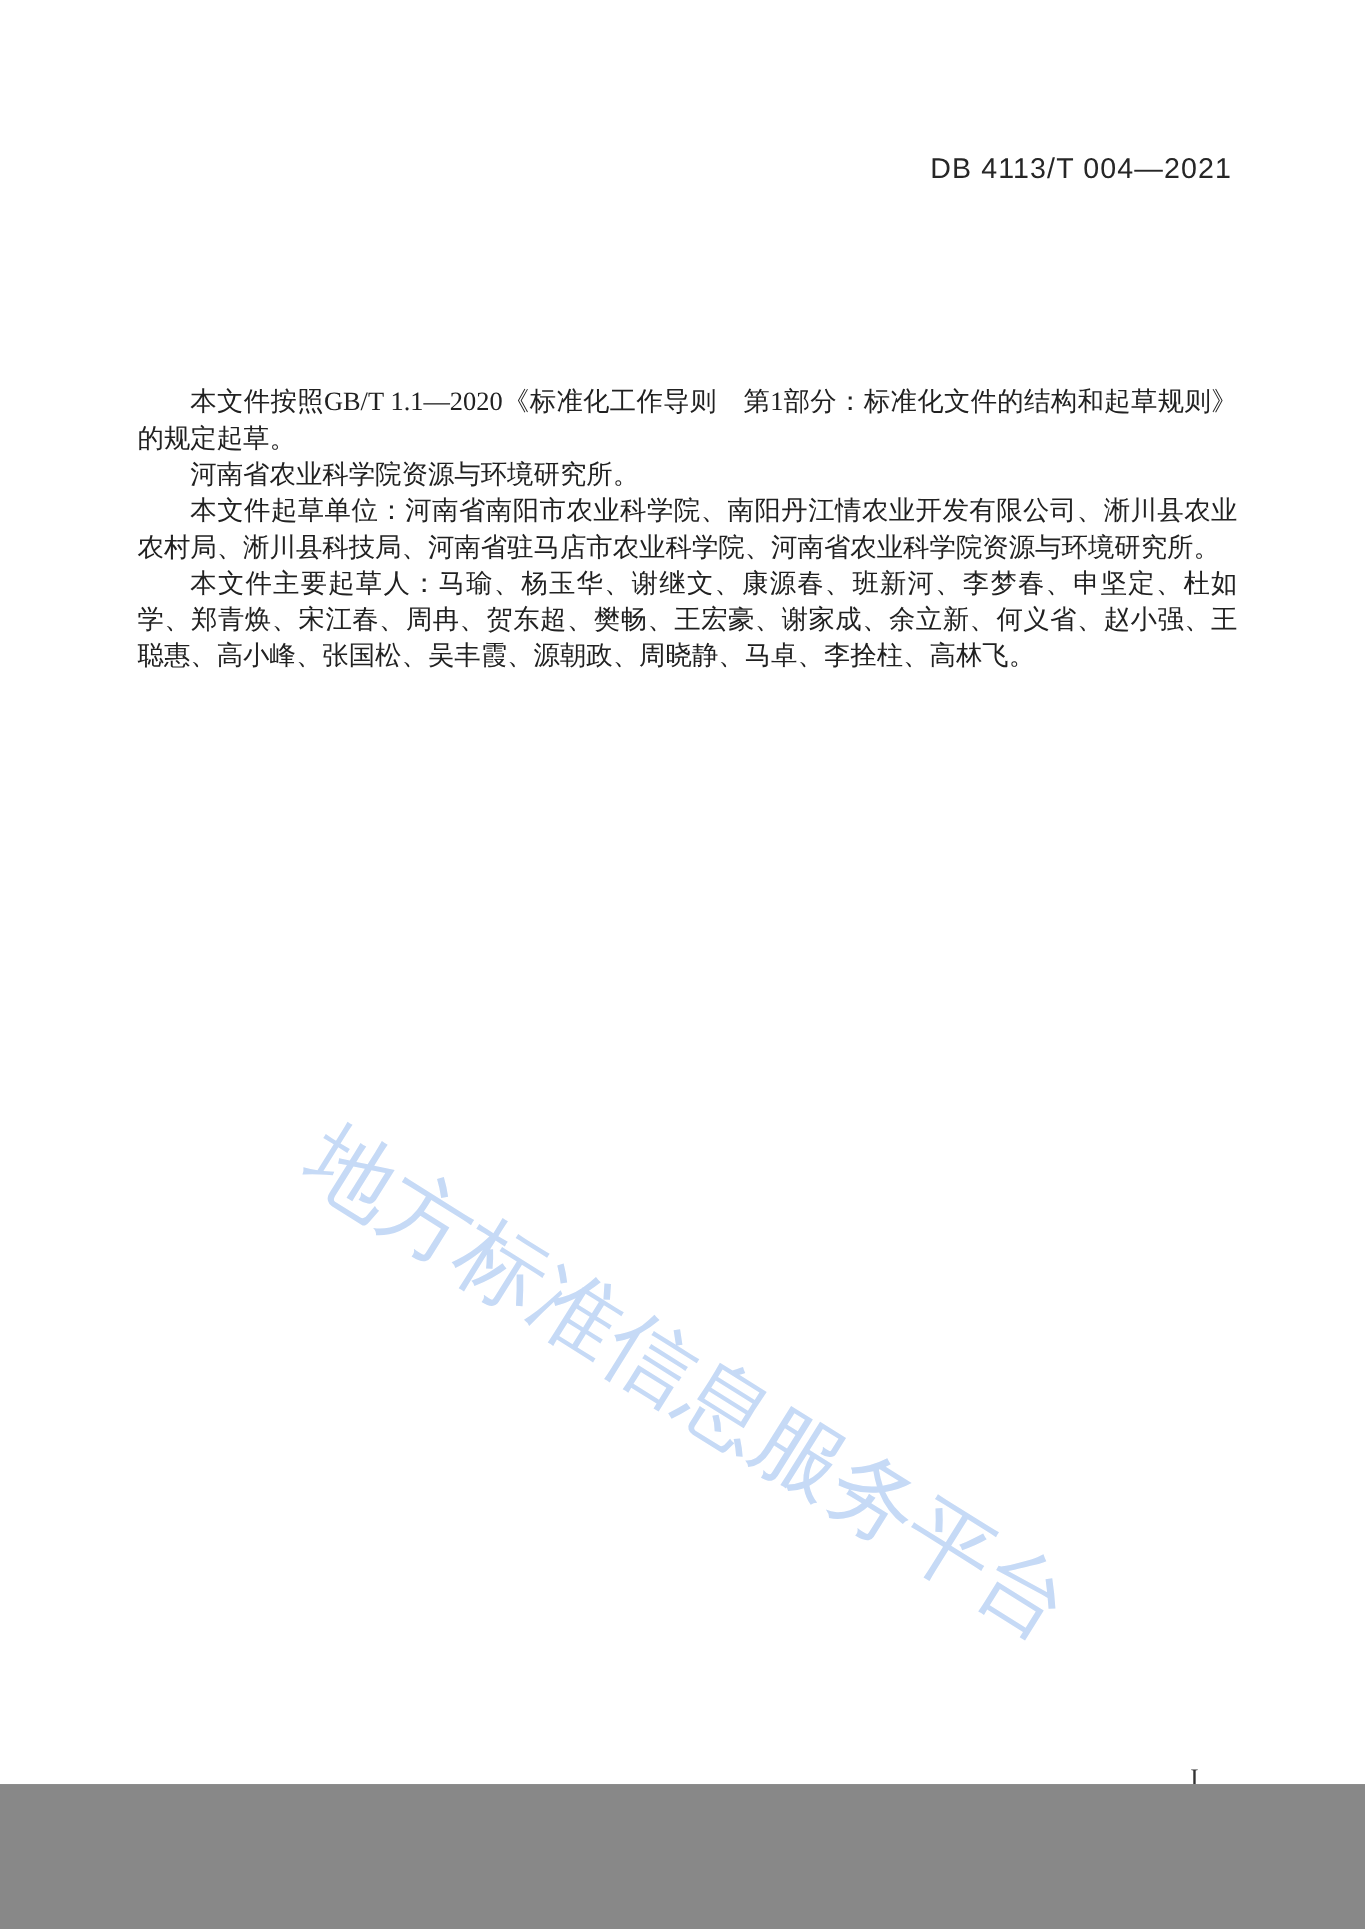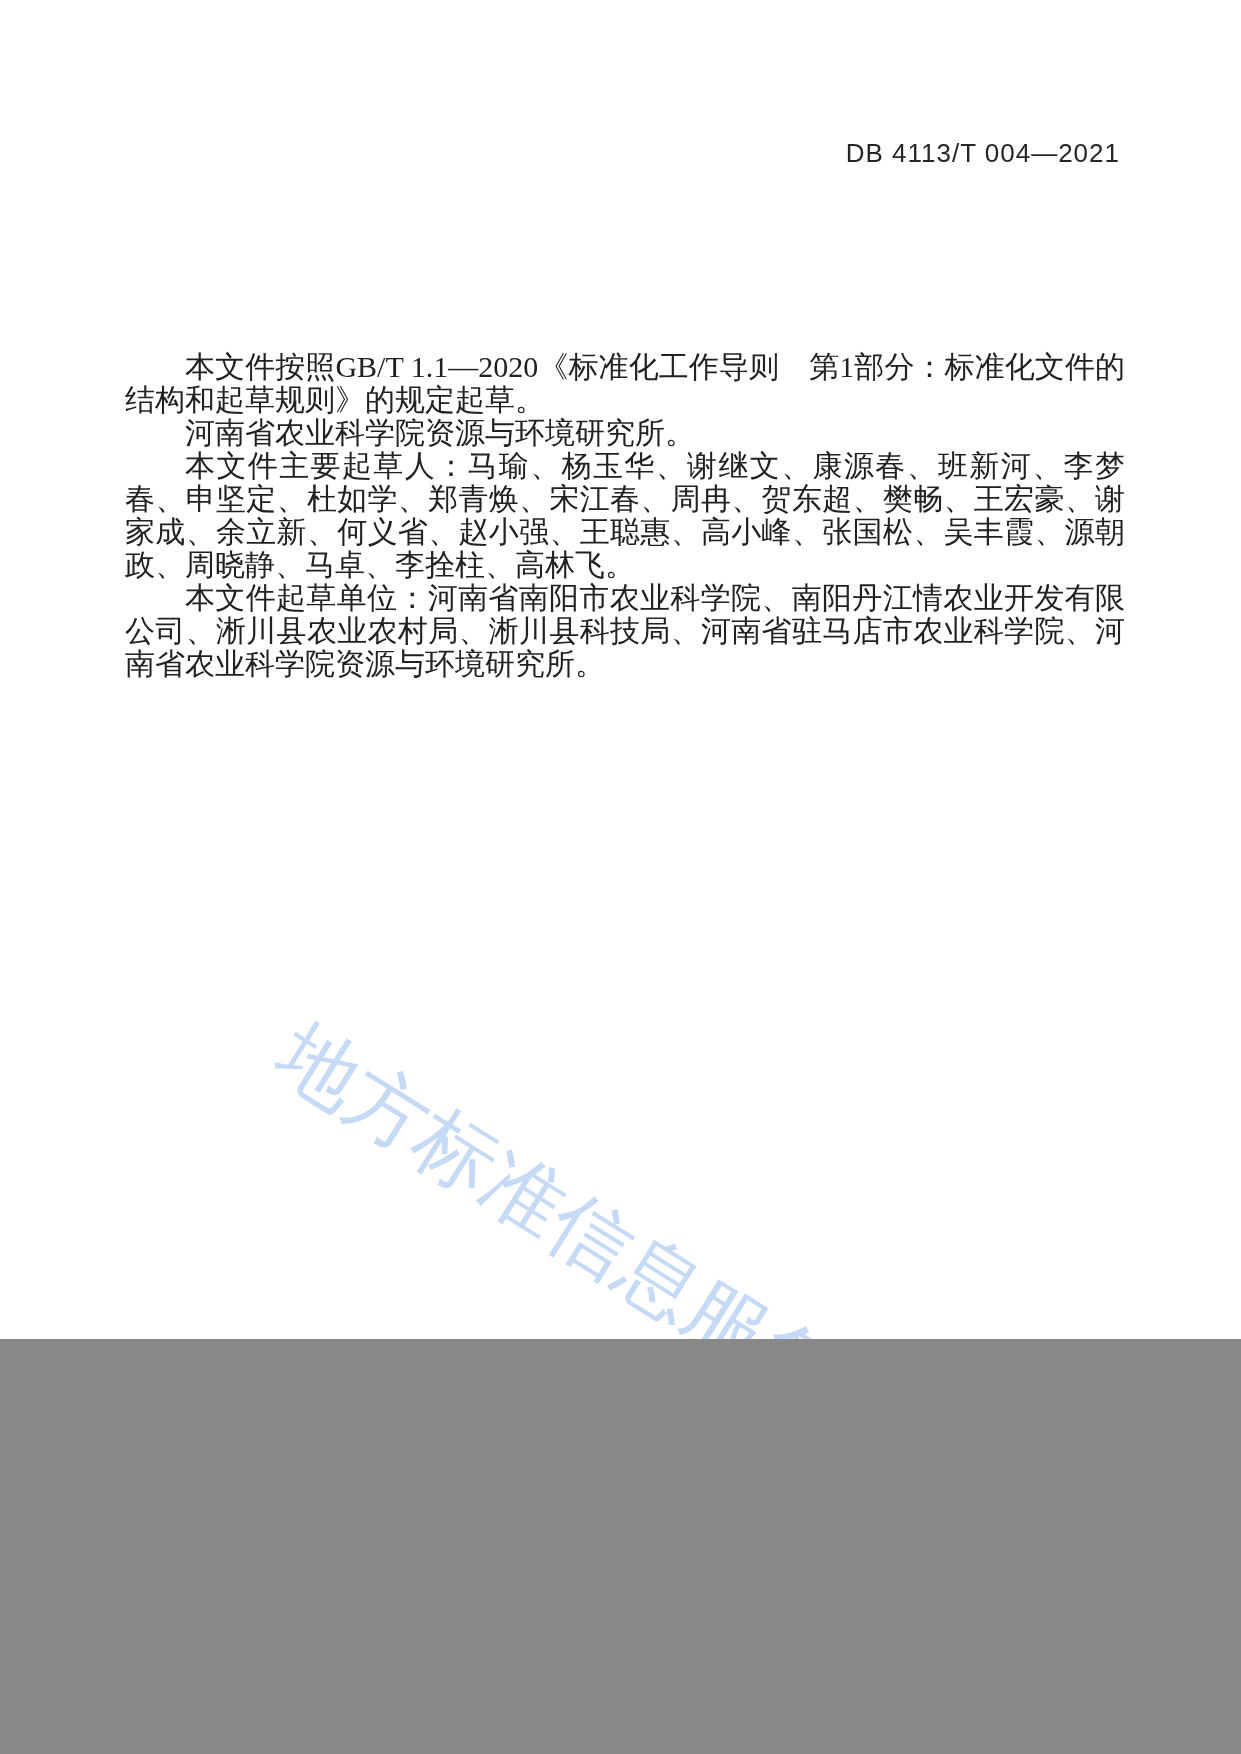--- a/index.html
+++ b/index.html
@@ -1,20 +1,20 @@
 <!DOCTYPE html>
 <html lang="zh"><head>
 <meta charset="utf-8">
 <style>
   * { margin: 0; padding: 0; box-sizing: border-box; }
   html, body { background: #888; }
   .page {
     position: relative;
     width: 1241px;
-    height: 1339px;
+    height: 1622px;
     margin: 0 auto;
     background: #ffffff;
     overflow: hidden;
     font-family: "Liberation Serif", serif;
     color: #1f1f1f;
   }
   .standard-code {
     position: absolute;
     top: 138px;
     right: 121px;
@@ -36,21 +36,21 @@
     font-size: 40px;
     letter-spacing: 14px;
     color: #111;
     white-space: pre;
   }
   .foreword-body {
     position: absolute;
     top: 350px;
     left: 125px;
     width: 1000px;
-    font-size: 30px;
+    font-size: 24px;
     line-height: 33px;
     text-align: justify;
     word-break: break-all;
     color: #212121;
   }
   .foreword-body p {
     text-indent: 2em;
     margin: 0;
   }
   .watermark {
@@ -81,21 +81,21 @@
 <body>
 
 <div class="page">
 
   <div class="standard-code">DB 4113/T 004—2021</div>
 
 
   <div class="foreword-body">
     <p>本文件按照GB/T 1.1—2020《标准化工作导则　第1部分：标准化文件的结构和起草规则》的规定起草。</p>
     <p>河南省农业科学院资源与环境研究所。</p>
+    <p>本文件起草单位：河南省南阳市农业科学院、南阳丹江情农业开发有限公司、淅川县农业农村局、淅川县科技局、河南省驻马店市农业科学院、河南省农业科学院资源与环境研究所。</p>
     <p>本文件主要起草人：马瑜、杨玉华、谢继文、康源春、班新河、李梦春、申坚定、杜如学、郑青焕、宋江春、周冉、贺东超、樊畅、王宏豪、谢家成、余立新、何义省、赵小强、王聪惠、高小峰、张国松、吴丰霞、源朝政、周晓静、马卓、李拴柱、高林飞。</p>
-    <p>本文件起草单位：河南省南阳市农业科学院、南阳丹江情农业开发有限公司、淅川县农业农村局、淅川县科技局、河南省驻马店市农业科学院、河南省农业科学院资源与环境研究所。</p>
   </div>
 
   <div class="watermark">地方标准信息服务平台</div>
 
   <div class="page-number">I</div>
 
 </div>
 
 </body></html>

